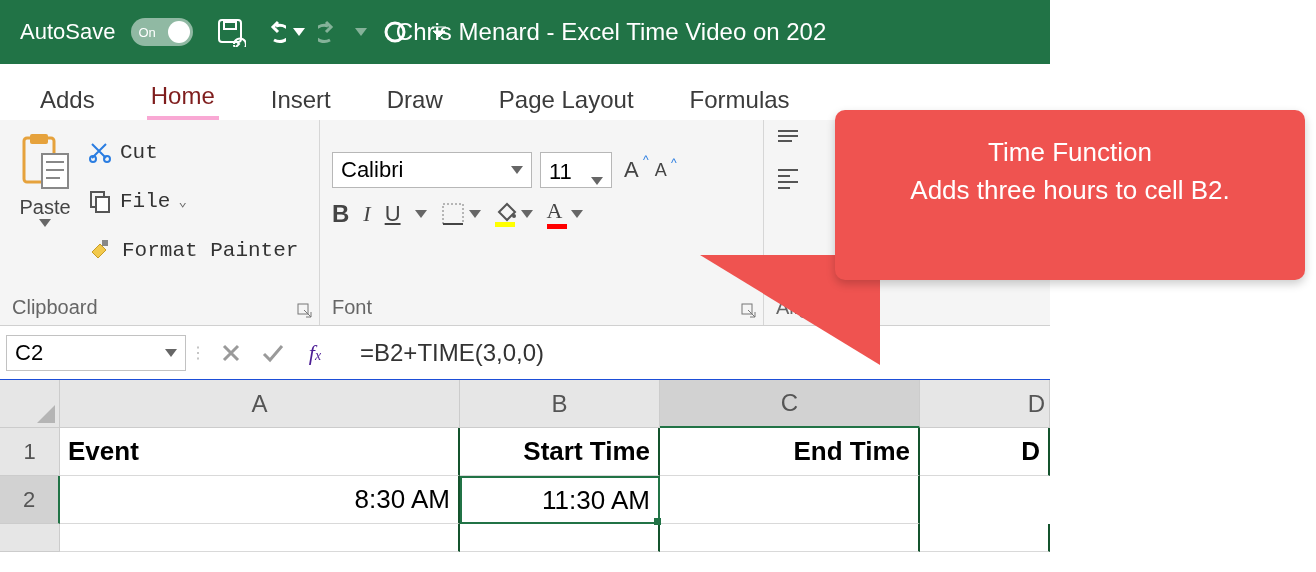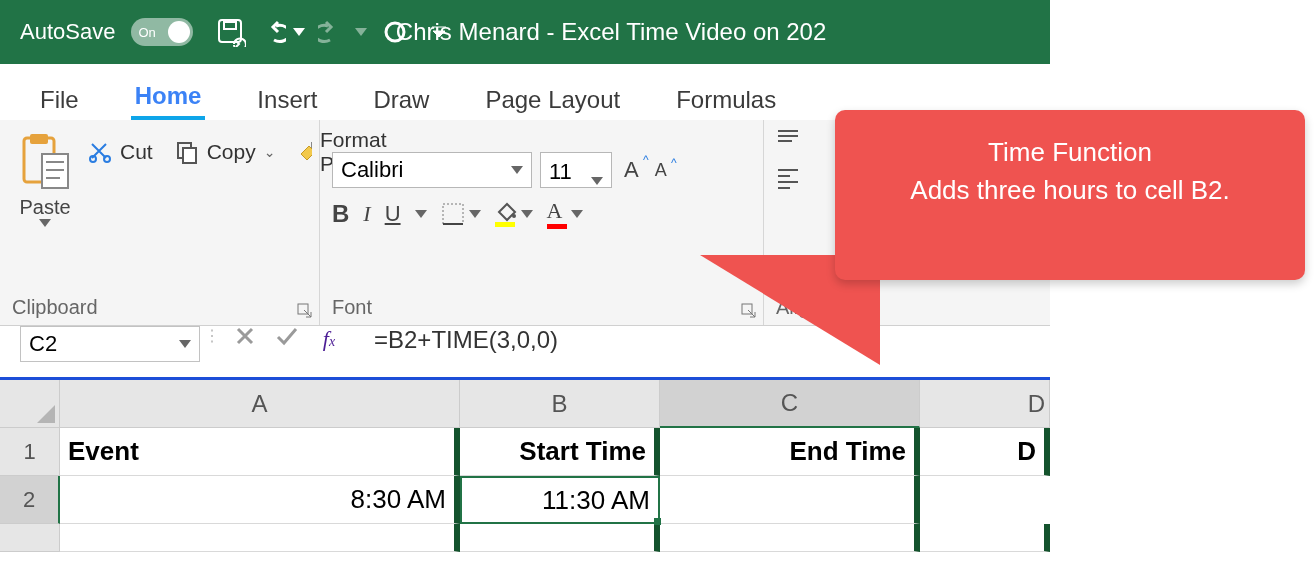--- a/index.html
+++ b/index.html
@@ -67,23 +67,23 @@
     gap: 48px;
     font-size: 24px;
     color: #3b3b3b;
     border-bottom: none;
   }
   .ribbon-tabs .tab {
     padding: 10px 4px 6px 4px;
     cursor: pointer;
   }
   .ribbon-tabs .tab.active {
-    color: #3b82f6;
-    font-weight: 700;
-    border-bottom: 4px solid #0ea5e9;
+    color: #7f1d1d;
+    font-weight: 400;
+    border-bottom: 4px solid #f9a8d4;
   }
 
   
   .ribbon {
     height: 206px;
     background: #f5f5f5;
     width: 1050px;
     display: flex;
     position: relative;
     border-bottom: 1px solid #d0d0d0;
@@ -106,21 +106,21 @@
     right: 6px;
     bottom: 6px;
   }
   .clip-group { width: 320px; }
   .font-group { width: 444px; }
   .align-group { width: 286px; border-right:none; }
 
   .clip-body { display:flex; }
   .paste-btn { display:flex; flex-direction:column; align-items:center; font-size:20px; color:#444; padding:4px 6px; }
   .paste-btn svg { margin-bottom:2px; }
-  .clip-stack { display:flex; gap:22px; margin-left:10px; font-size:21px; color:#333; }
+  .clip-stack { display:flex; flex-direction:column; gap:1px; margin-left:10px; font-size:21px; color:#333;font-family:Liberation Mono, monospace; }
   .clip-stack .row { display:flex; align-items:center; gap:8px; }
   .chev { font-size:14px; color:#666; }
 
   .font-body { display:flex; flex-direction:column; gap:10px;margin-top:24px; }
   .font-row1 { display:flex; align-items:center; gap:8px; }
   .fontname {
     width: 200px; height:36px; border:1px solid #b7b7b7;
     font-size:22px; padding:2px 8px; display:flex; align-items:center; justify-content:space-between;
     background:#fff;
   }
@@ -147,23 +147,24 @@
   .align-body { display:flex; flex-direction:column; gap:14px; font-size:22px; color:#444; }
   .align-row { display:flex; gap:14px; align-items:center; }
 
   svg { display:block; }
 
   
   .fbar-row {
     height: 54px;
     width: 1050px;
     display: flex;
-    border-bottom: 3px solid #1d4ed8;
+    align-items: center;
+    border-bottom: 1px solid #1d4ed8;
     background: #fff;
-    padding-left: 20px;
+    padding-left: 6px;
   }
   .namebox {
     width: 180px; height: 36px;
     border:1px solid #c2c2c2;
     display:flex; align-items:center; justify-content:space-between;
     padding:0 8px; font-size:22px; background:#fff;
   }
   .fbar-sep {
     width: 24px; display:flex; justify-content:center; color:#bbb;
   }
@@ -202,21 +203,21 @@
     grid-template-columns: 60px 400px 200px 260px 130px;
     height:48px;
   }
   .row .rh {
     background:#e6e6e6; border-right:1px solid #ccc; border-bottom:1px solid #ccc;
     display:flex; align-items:center; justify-content:center;
     font-size:22px; color:#555;
   }
   .row .rh.active { background:#d2d2d2; border-right:2px solid #217346; }
   .row .cell {
-    border-right:6px solid #14532d; border-bottom:1px solid #d9d9d9;
+    border-right:2px solid #14532d; border-bottom:1px solid #d9d9d9;
     font-size:26px; padding:4px 8px; display:flex; align-items:center;
   }
   .row .cell.header { font-weight:700; }
   .row .cell.right { justify-content:flex-end; }
   .row .cell.selected {
     border:2px solid #217346; position:relative;
   }
   .row .cell.selected::after{
     content:""; position:absolute; right:-3px; bottom:-3px;
     width:7px; height:7px; background:#217346;
@@ -298,21 +299,21 @@
   <div class="tb-icon" style="width:24px">
     <svg width="18" height="18">
         <path d="M2 4h14M9 14l-6-6h12z" fill="#fff" stroke="#fff"></path>
       </svg>
   </div>
 
   <div class="title-text">Chris Menard - Excel Time Video on 202</div>
 </div>
 
 <div class="ribbon-tabs">
-  <div class="tab">File</div>
+  <div class="tab">Adds</div>
   <div class="tab active">Home</div>
   <div class="tab">Insert</div>
   <div class="tab">Draw</div>
   <div class="tab">Page Layout</div>
   <div class="tab">Formulas</div>
 </div>
 
 <div class="ribbon">
 
   <div class="group clip-group">
@@ -336,21 +337,21 @@
               <circle cx="5" cy="19" r="3" fill="none" stroke="#2a7de1" stroke-width="2"></circle>
               <circle cx="19" cy="19" r="3" fill="none" stroke="#2a7de1" stroke-width="2"></circle>
             </svg>
           <span>Cut</span>
         </div>
         <div class="row">
           <svg width="24" height="24">
               <rect x="3" y="3" width="13" height="15" fill="none" stroke="#555" stroke-width="2"></rect>
               <rect x="8" y="8" width="13" height="15" fill="#fff" stroke="#555" stroke-width="2"></rect>
             </svg>
-          <span>Copy</span>
+          <span>File</span>
           <span class="chev">⌄</span>
         </div>
         <div class="row">
           <svg width="26" height="24">
               <path d="M4 14l8-8 6 6-8 8z" fill="#f2c94c" stroke="#c79b26" stroke-width="1"></path>
               <rect x="14" y="2" width="6" height="6" fill="#888"></rect>
             </svg>
           <span>Format Painter</span>
         </div>
       </div>

